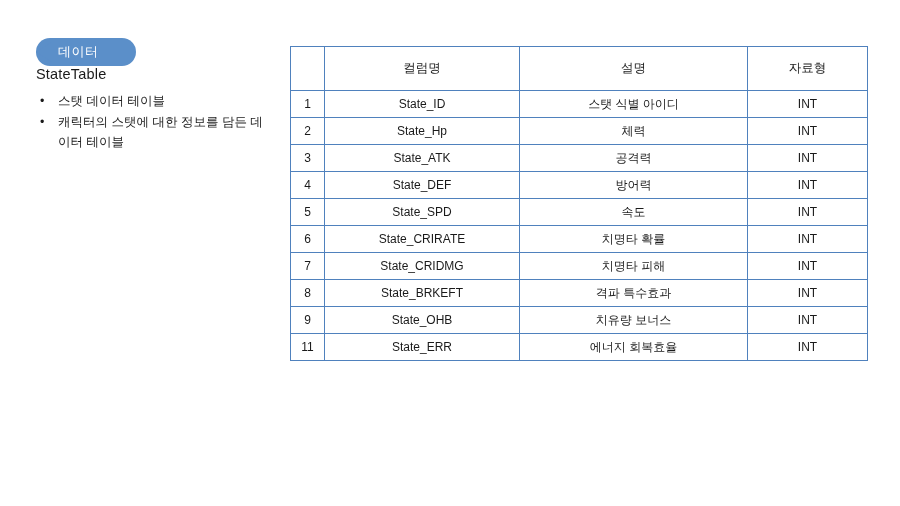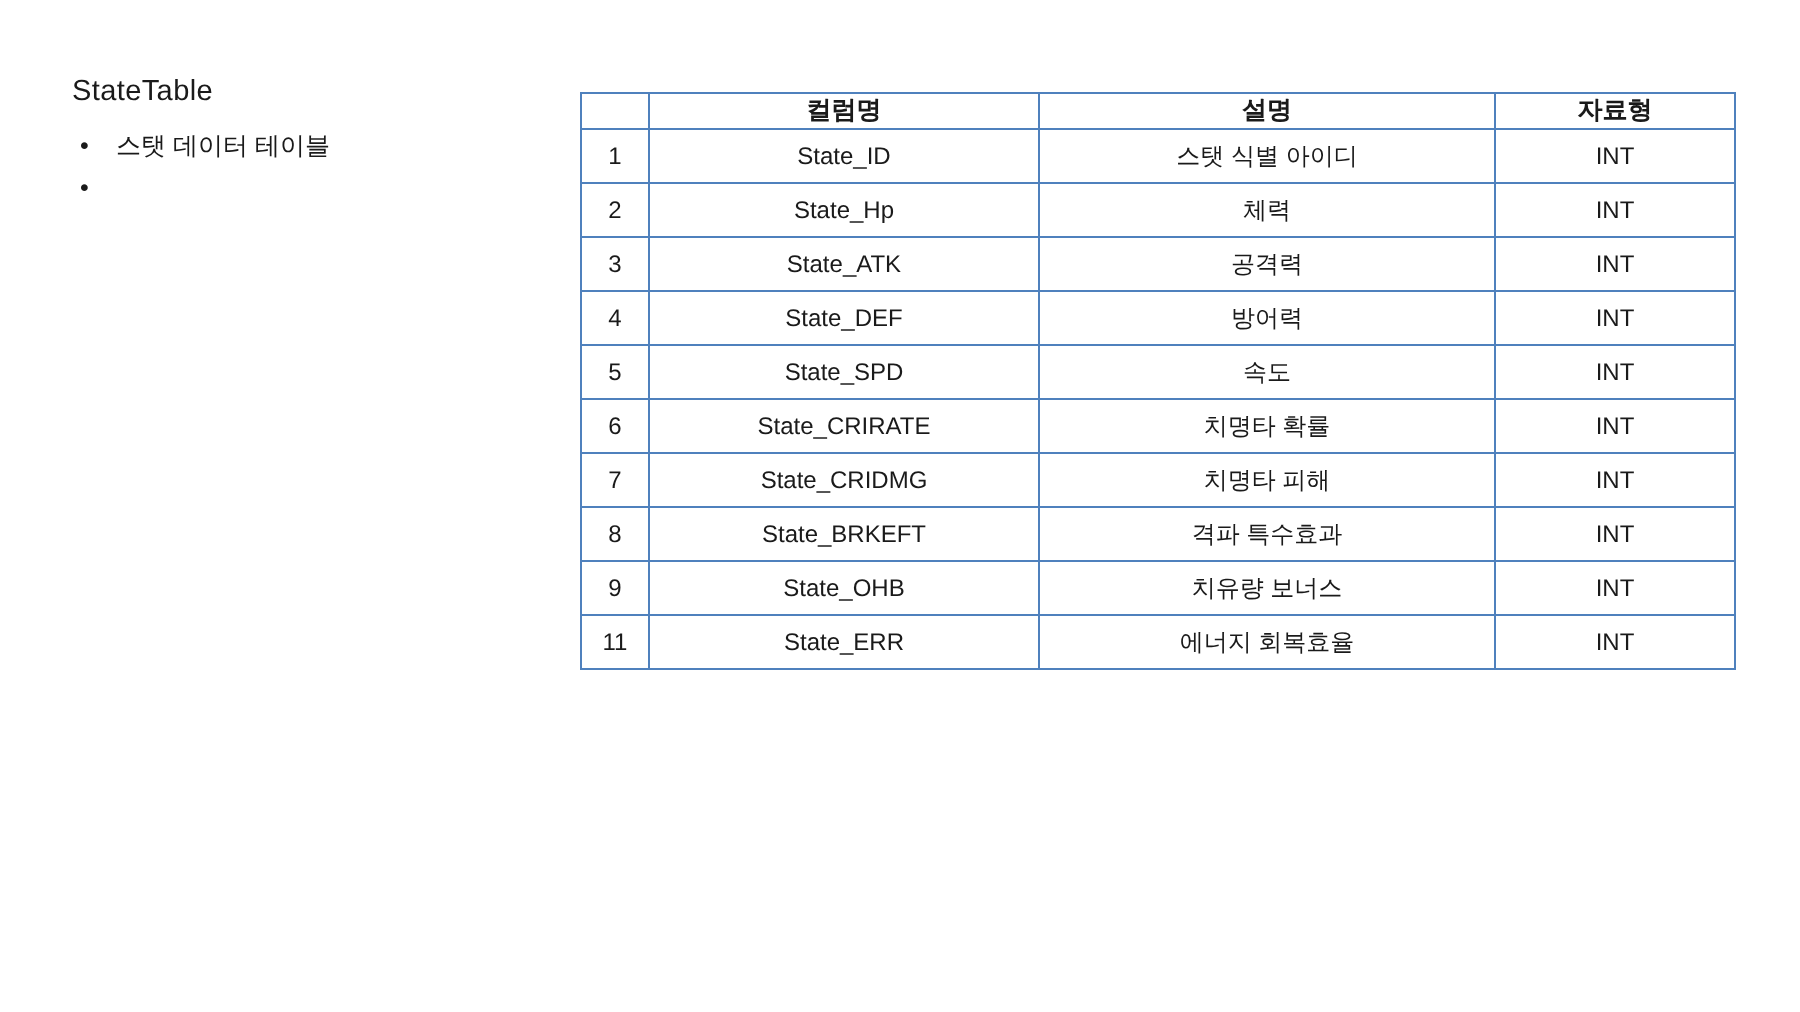--- a/index.html
+++ b/index.html
@@ -92,44 +92,52 @@
     border: 1px solid #4f81bd;
     font-size: 12px;
     font-weight: normal;
     text-align: center;
     color: #1a1a1a;
     height: 27px;
     padding: 0 2px;
     box-sizing: border-box;
   }
   table.data-table thead th {
-    height: 18px;
-    font-weight: bold;
+    height: 44px;
+    font-weight: normal;
     font-size: 12.5px;
   }
   col.c-idx { width: 34px; }
   col.c-col { width: 195px; }
   col.c-desc { width: 228px; }
   col.c-type { width: 120px; }
 </style>
 </head>
 <body>
 
 <div class="left-panel">
 
+  <div class="banner">
+    <svg class="banner-shape" viewBox="0 0 100 28" preserveAspectRatio="none">
+      <path d="M14,0 L86,0 A14,14 0 0 1 86,28 L14,28 A14,14 0 0 1 14,0 Z" fill="#5b8fc9"></path>
+      <path d="M0,14 L16,4 L16,24 Z" fill="#5b8fc9"></path>
+    </svg>
+    <span class="banner-label">데이터</span>
+  </div>
 
   <div class="section-title">StateTable</div>
 
   <ul class="bullet-list">
     <li>
       <span class="dot">•</span>
       <span>스탯 데이터 테이블</span>
     </li>
     <li>
       <span class="dot">•</span>
+      <span>캐릭터의 스탯에 대한 정보를 담든 데이터 테이블</span>
     </li>
   </ul>
 </div>
 
 <div class="table-wrap">
   <table class="data-table">
     <colgroup>
       <col class="c-idx">
       <col class="c-col">
       <col class="c-desc">

